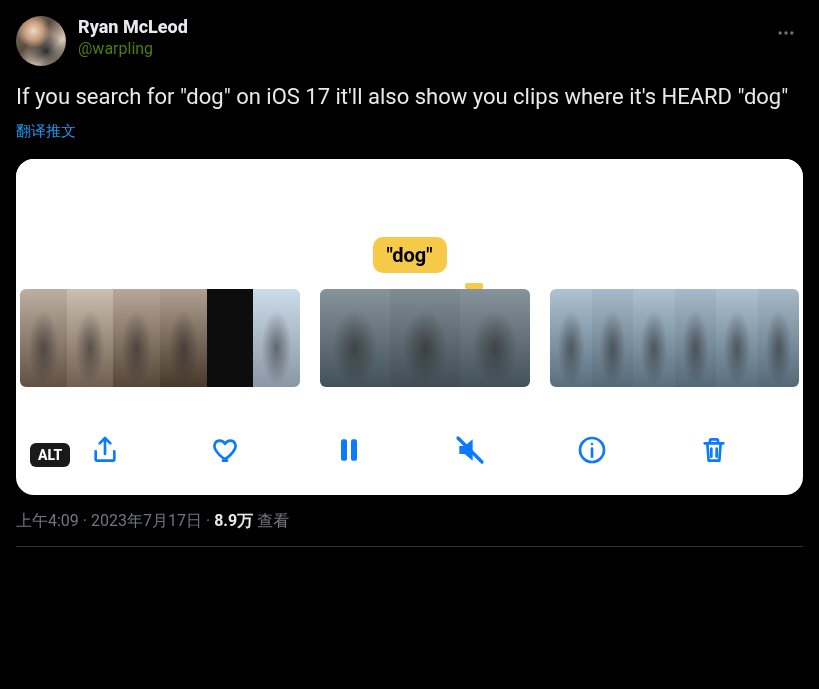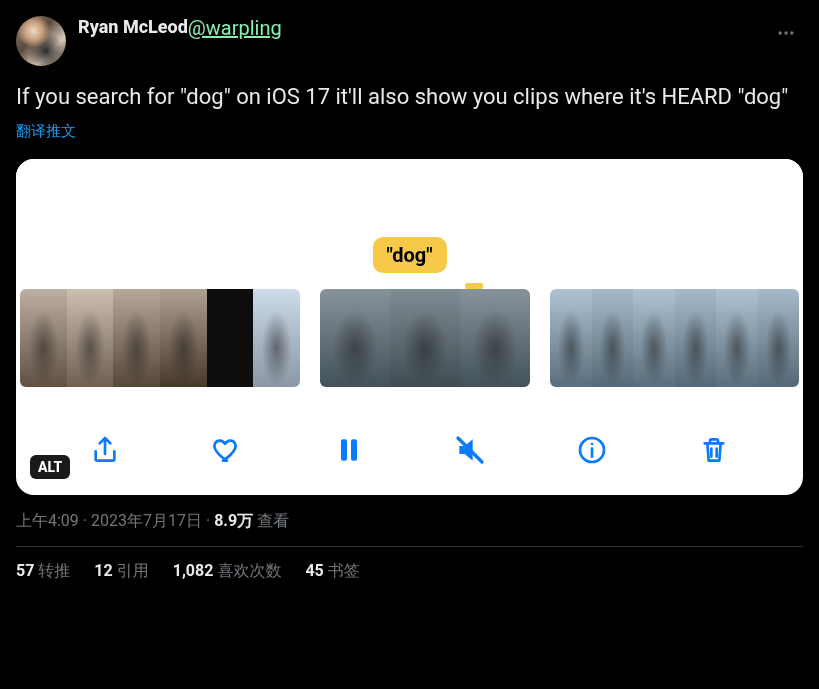--- a/index.html
+++ b/index.html
@@ -17,23 +17,23 @@
   .avatar {
     width: 50px; height: 50px; border-radius: 50%;
     background: linear-gradient(135deg,#8a7b6d 0%,#5a4b3d 40%,#d9c9b9 70%,#3b2c1e 100%);
     flex-shrink: 0; overflow:hidden; position:relative;
   }
   .avatar::after{
     content:''; position:absolute; inset:0;
     background: radial-gradient(circle at 35% 30%, #f0d9c4 0%, #c49b7a 20%, transparent 35%),
                 radial-gradient(circle at 60% 70%, #2b2b2b 0%, transparent 40%);
   }
-  .name-block { display: flex; flex-direction: row; line-height: 1.25; }
+  .name-block { display: flex; flex-direction: column; line-height: 1.25; }
   .display-name { font-weight: 800; font-size: 18px; color:#e7e9ea; }
-  .handle { font-size: 20px; color: #86efac; text-decoration: underline; }
+  .handle { font-size: 16px; color: #4d7c0f; }
   .more-btn {
     position: absolute; right: 0; top: 0;
     width: 34px; height: 34px; display:flex; align-items:center; justify-content:center;
     color:#71767b; border-radius:50%; cursor:pointer;
   }
   .more-btn svg { width: 20px; height: 20px; }
   .body-text {
     margin-top: 16px; font-size: 22px; line-height: 1.35; color:#e7e9ea;
   }
   .translate-link {
@@ -86,21 +86,21 @@
   .toolbar {
     position:absolute; bottom:0; left:0; right:0; height:90px;
     display:flex; align-items:center; justify-content:space-around;
     padding:0 28px;
   }
   .tool-btn { color:#0a7aff; cursor:pointer; display:flex; align-items:center; justify-content:center; width:44px; height:44px; }
   .tool-btn svg { width:32px; height:32px; stroke:#0a7aff; fill:none; stroke-width:2; }
   .tool-btn.pause svg rect { fill:#0a7aff; stroke:none; }
   .tool-btn.mute svg { fill:#0a7aff; stroke:#0a7aff; }
   .alt-badge {
-    position:absolute; left:14px; bottom:16px;
+    position:absolute; left:14px; bottom:28px;
     background:#1a1a1a; color:#fff; font-size:14px; font-weight:800;
     padding:4px 8px; border-radius:6px;
   }
   .meta {
     margin-top:16px; font-size:16px; color:#71767b;
   }
   .meta .dot { padding:0 4px; }
   .meta .views-num { color:#e7e9ea; font-weight:700; }
   .divider { margin-top:14px; height:1px; background:#2f3336; }
   .stats-row {
@@ -201,20 +201,14 @@
 
     <div class="alt-badge">ALT</div>
   </div>
 
   <div class="meta">
     <span>上午4:09</span><span class="dot">·</span><span>2023年7月17日</span><span class="dot">·</span><span class="views-num">8.9万</span> <span>查看</span>
   </div>
 
   <div class="divider"></div>
 
-  <div class="stats-row">
-    <div><span class="num">57</span><span>转推</span></div>
-    <div><span class="num">12</span><span>引用</span></div>
-    <div><span class="num">1,082</span><span>喜欢次数</span></div>
-    <div><span class="num">45</span><span>书签</span></div>
-  </div>
 
 </div>
 
 </body></html>

